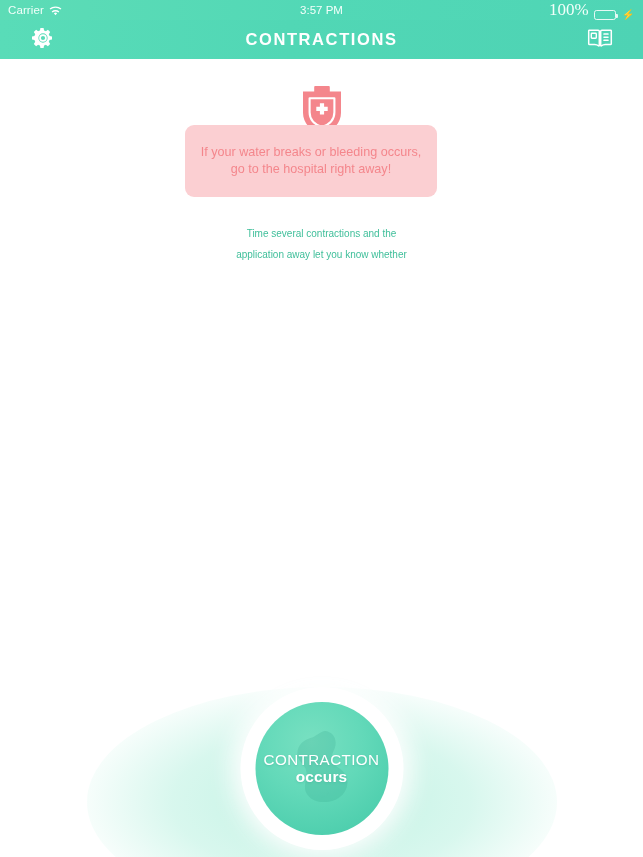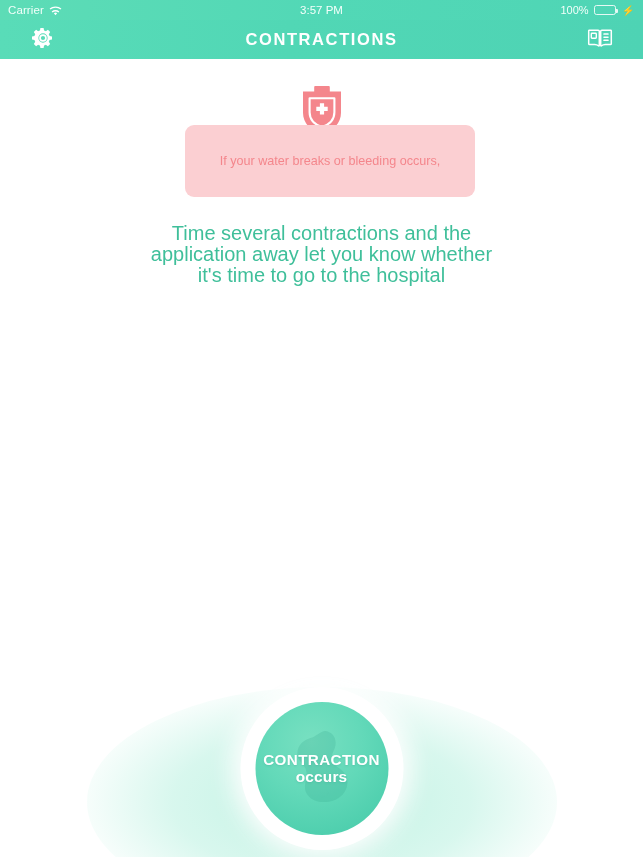--- a/index.html
+++ b/index.html
@@ -11,25 +11,25 @@
   }
   .screen { position:relative; width:643px; height:857px; background:#ffffff; overflow:hidden; }
 
   
   .statusbar {
     position:absolute; top:0; left:0; width:643px; height:20px;
     background:linear-gradient(90deg,#5ddcb6 0%,#52d8b6 50%,#4fd5b5 100%);
     display:flex; align-items:center; justify-content:space-between;
     padding:0 8px; color:#ffffff; font-size:11.5px;
   }
-  .sb-left, .sb-right { display:flex; align-items:center; gap:5px; }
+  .sb-left, .sb-right { display:flex; align-items:flex-end; gap:5px; }
   .carrier { font-size:11.5px; color:#f2fffa; letter-spacing:.1px; }
   .wifi-icon { display:inline-block; width:13px; height:11px; position:relative; top:1px; }
   .sb-time { position:absolute; left:0; right:0; text-align:center; font-size:11.5px; color:#f4fffb; font-weight:400; pointer-events:none; }
-  .battery-pct { font-size:11px; color:#f2fffa; }
+  .battery-pct { font-size:17px; color:#f2fffa;font-family:Liberation Serif, serif; }
   .battery {
     width:22px; height:10.5px; border:1px solid rgba(255,255,255,.85);
     border-radius:2.5px; position:relative; padding:1px;
   }
   .battery::after{
     content:""; position:absolute; right:-3.5px; top:3px; width:2px; height:4px;
     background:rgba(255,255,255,.85); border-radius:0 1px 1px 0;
   }
   .battery-fill { width:100%; height:100%; background:#5bea9d; border-radius:1px; }
   .bolt { font-size:10px; color:#f2fffa; margin-left:2px; }
@@ -50,29 +50,29 @@
 
   
   .content { position:absolute; top:59px; left:0; width:643px; height:798px; background:#fff; }
 
   .shield-wrap {
     position:absolute; top:22px; left:0; width:643px;
     display:flex; justify-content:center;
   }
 
   .alert-banner {
-    position:absolute; top:66px; left:185px; width:290px; height:72px;
+    position:absolute; top:66px; left:185px; width:252px; height:72px;
     background:#fbcfd2; border-radius:9px;
     display:flex; flex-direction:column; align-items:center; justify-content:center;
   }
   .alert-line { color:#f4868c; font-size:12.6px; line-height:17px; text-align:center; }
 
   .info-text {
     position:absolute; top:164px; left:0; width:643px;
-    text-align:center; color:#3fbf9a; font-size:20px; line-height:21px;
+    text-align:center; color:#3fbf9a; font-size:10px; line-height:21px;
   }
   .info-text span { display:block; }
 
   
   .glow {
     position:absolute; left:50%; bottom:-60px; transform:translateX(-50%);
     width:470px; height:230px; border-radius:50%;
     background:radial-gradient(ellipse at center, rgba(190,242,226,.95) 0%, rgba(205,245,233,.78) 45%, rgba(228,250,243,.35) 70%, rgba(255,255,255,0) 85%);
     pointer-events:none;
   }
@@ -88,21 +88,21 @@
     width:133px; height:133px; border-radius:50%;
     background:radial-gradient(circle at 42% 30%, #78e0c1 0%, #63d9b9 42%, #4fcfae 78%, #46c9a7 100%);
     position:relative; overflow:hidden;
     display:flex; flex-direction:column; align-items:center; justify-content:center;
   }
   .baby-silhouette {
     position:absolute; left:50%; top:50%; transform:translate(-50%,-48%);
     width:86px; height:96px; opacity:.20; pointer-events:none;
   }
   .btn-label-main {
-    color:#ffffff; font-size:15.2px; font-weight:700; letter-spacing:.4px;
+    color:#ffffff; font-size:15.2px; font-weight:400; letter-spacing:.4px;
     position:relative; z-index:3; text-shadow:0 1px 2px rgba(60,170,145,.35);
     line-height:17px;
   }
   .btn-label-sub {
     color:#ffffff; font-size:15.4px; font-weight:700; letter-spacing:.2px;
     position:relative; z-index:3; text-shadow:0 1px 2px rgba(60,170,145,.35);
     line-height:18px;
   }
 </style>
 </head>
@@ -162,26 +162,26 @@
         <svg viewBox="0 0 52 56" width="52" height="56">
           <path d="M7 10.5h11.2V6.2c0-.6.5-1.1 1.1-1.1h13.4c.6 0 1.1.5 1.1 1.1v4.3H45v21.2C45 42.3 37.2 49.7 26 53.2 14.8 49.7 7 42.3 7 31.7V10.5z" fill="#f4868c"></path>
           <path d="M13.6 17.2h24.8v14.1c0 7.2-5.2 12.3-12.4 14.8-7.2-2.5-12.4-7.6-12.4-14.8V17.2z" fill="none" stroke="#ffffff" stroke-width="2.1" stroke-linejoin="round"></path>
           <path d="M23.9 22.2h4.2v3.6h3.6v4.2h-3.6v3.6h-4.2v-3.6h-3.6v-4.2h3.6z" fill="#ffffff"></path>
         </svg>
       </span>
     </div>
 
     <div class="alert-banner">
       <div class="alert-line">If your water breaks or bleeding occurs,</div>
+      <div class="alert-line">go to the hospital right away!</div>
     </div>
 
     <div class="info-text">
       <span>Time several contractions and the</span>
       <span>application away let you know whether</span>
-      <span>it's time to go to the hospital</span>
     </div>
 
     <div class="glow"></div>
 
     <div class="btn-ring">
       <div class="btn-core">
         <span class="baby-silhouette">
           <svg viewBox="0 0 86 96" width="86" height="96">
             <path d="M47 8c7 1 11 7 10 14-1 6-5 10-4 15 1 6 8 7 12 12 5 6 5 14 1 20-5 8-15 11-24 10-7-1-13-5-15-11-2-7 2-13 1-19-1-7-8-10-9-17-1-8 5-15 13-17 5-1 10-7 15-7z" fill="#2e9e85"></path>
             <ellipse cx="40" cy="47" rx="8" ry="9" fill="#2e9e85"></ellipse>

